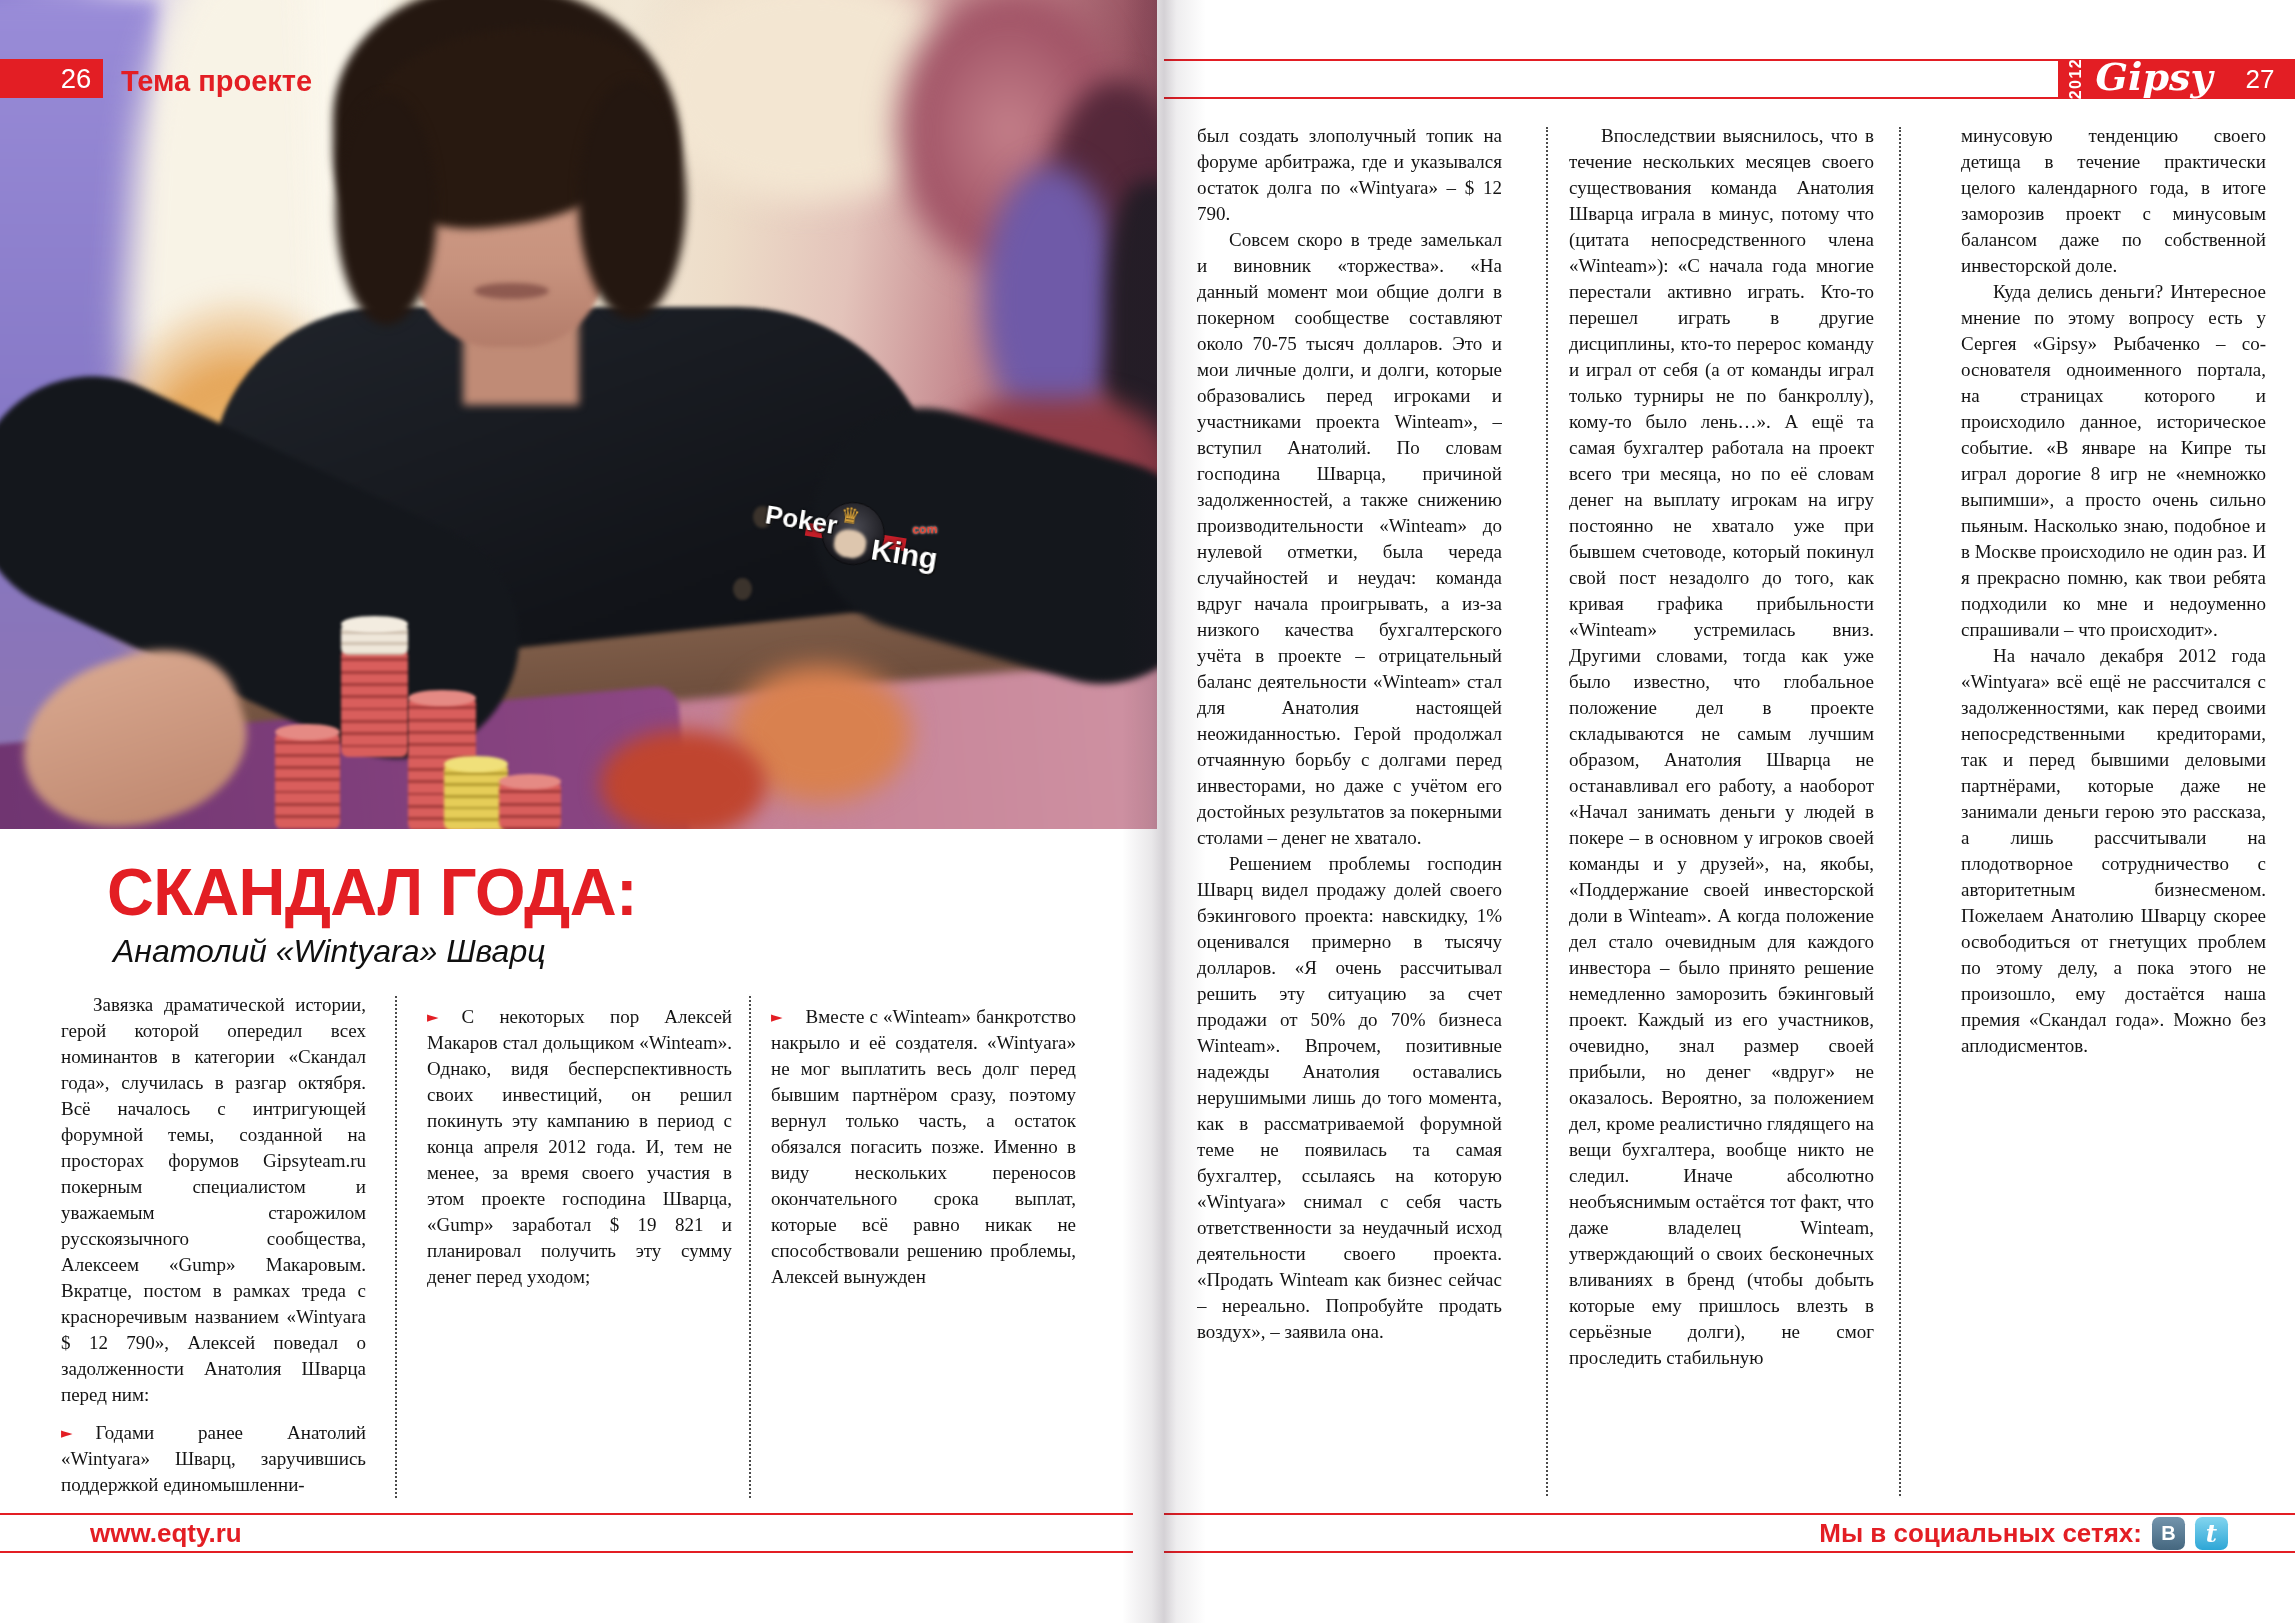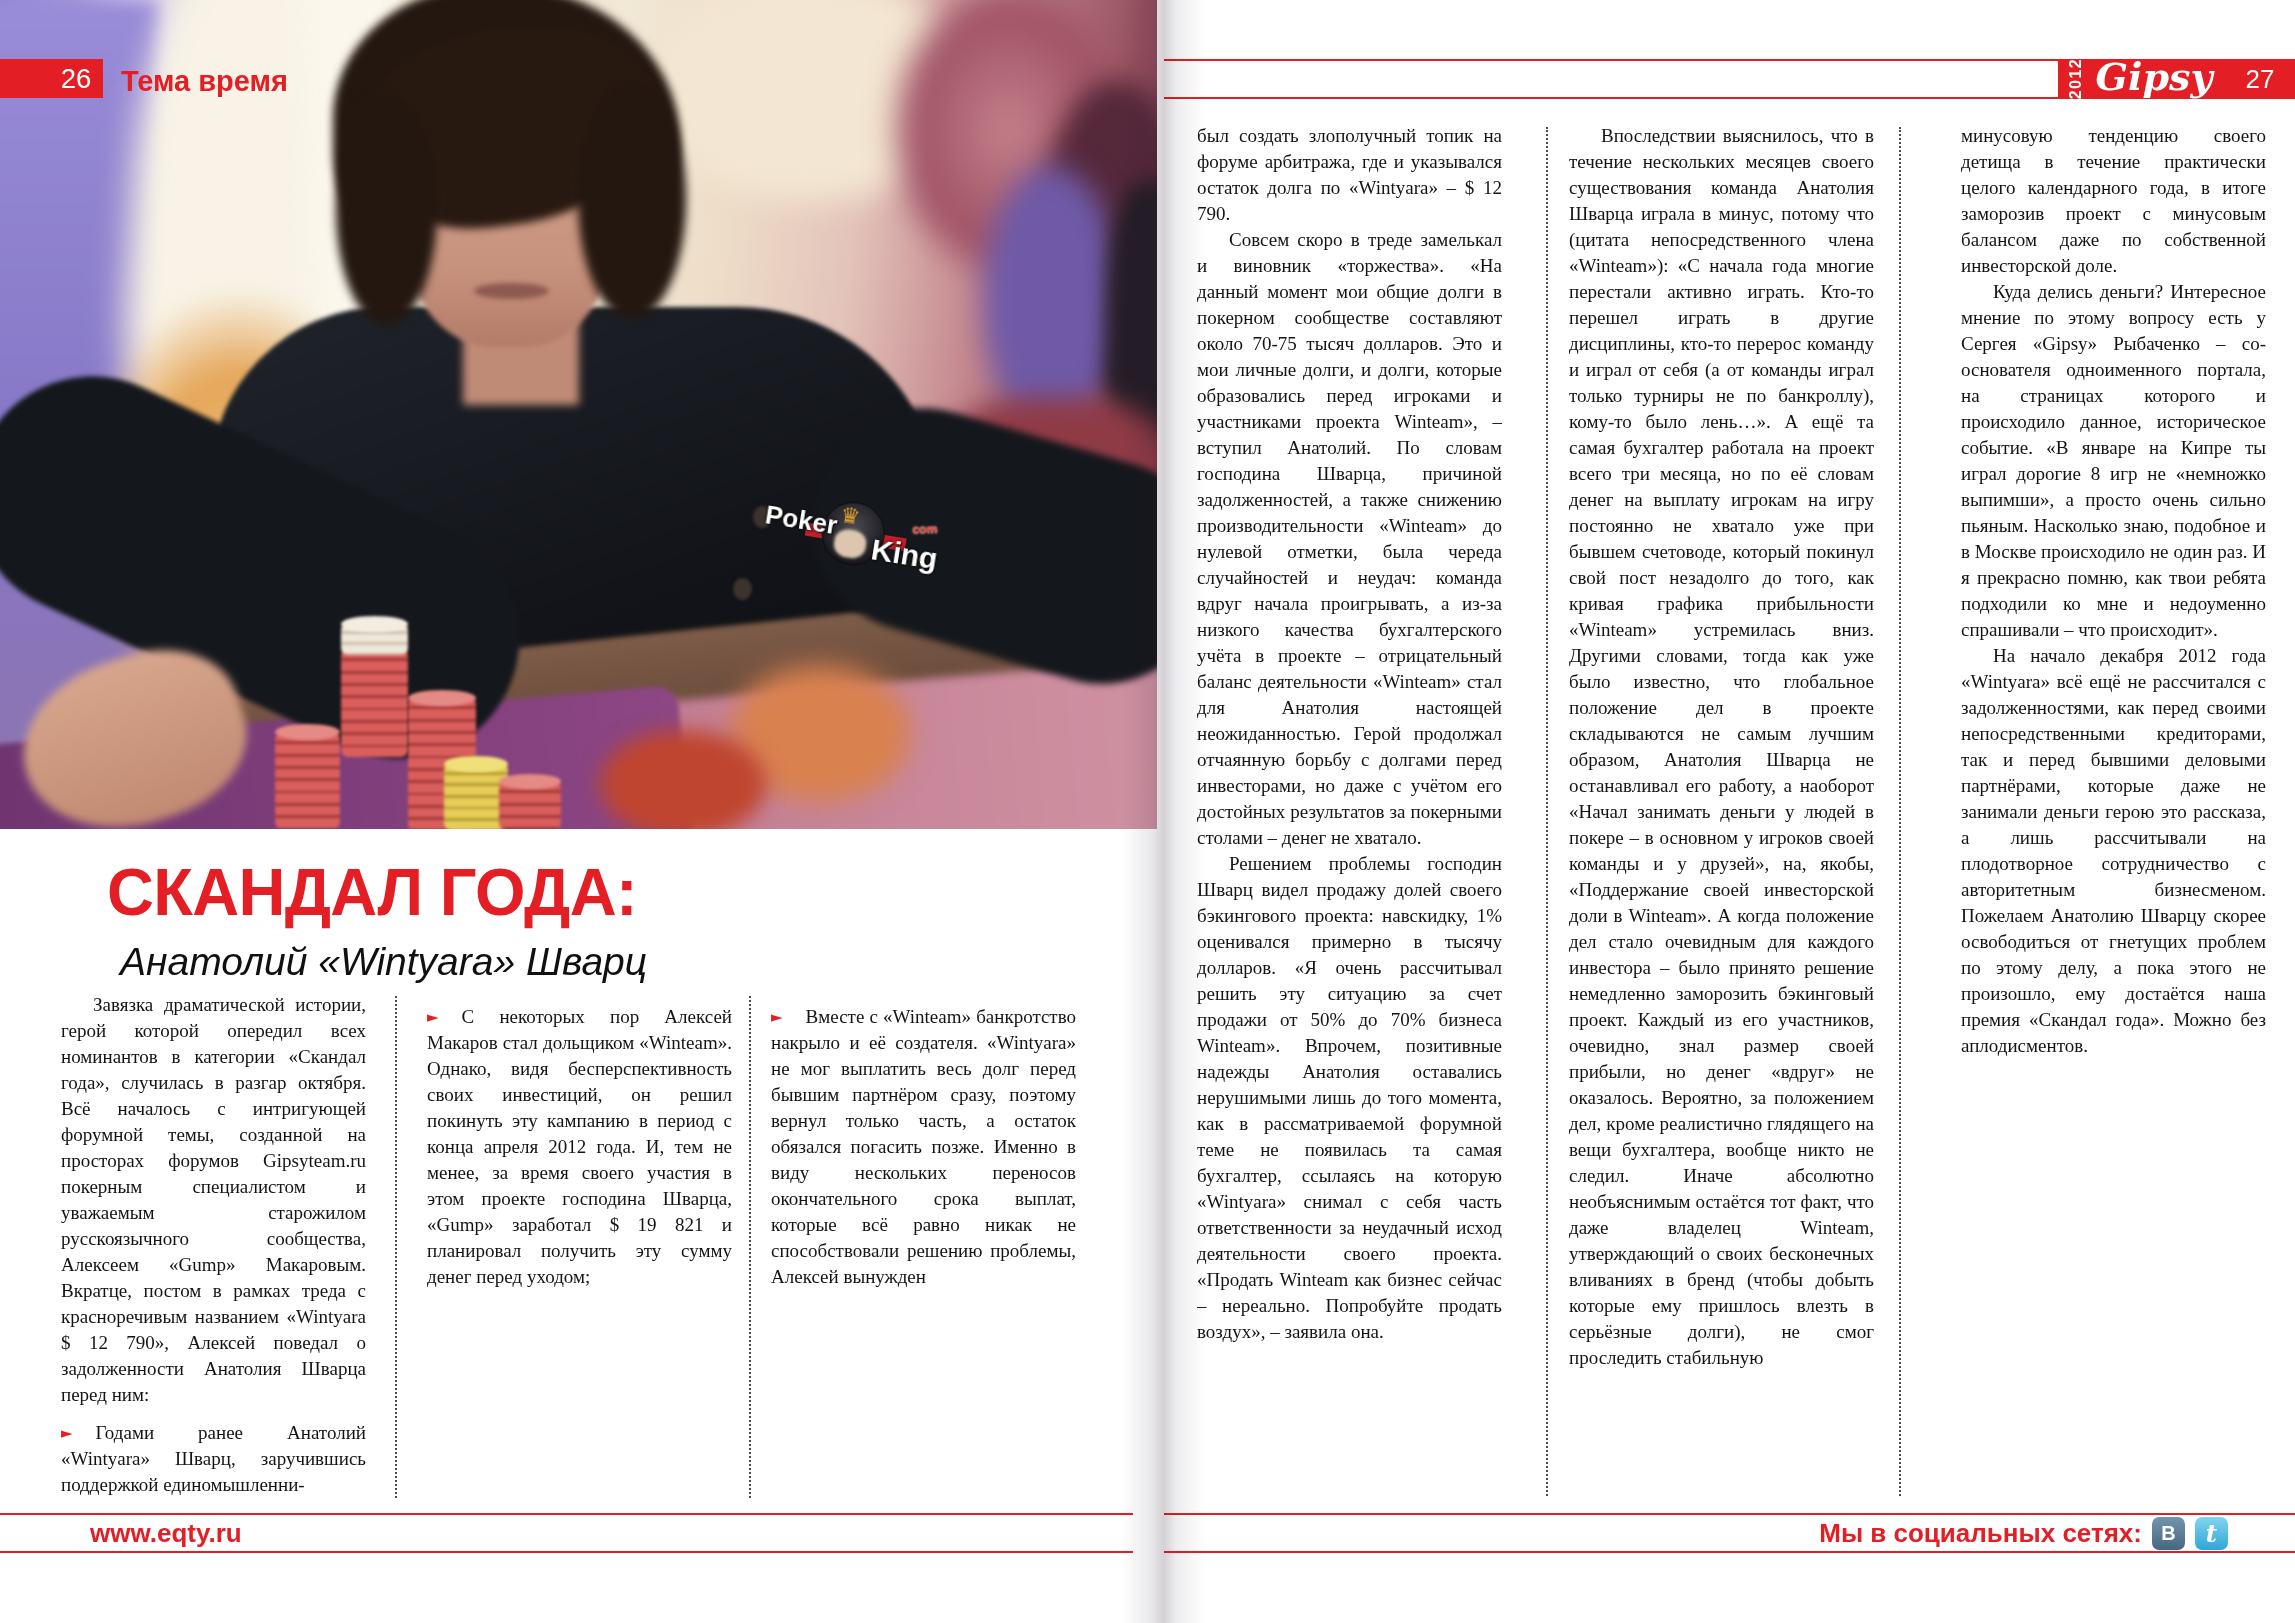--- a/index.html
+++ b/index.html
@@ -90,21 +90,21 @@
     border-top:2.2px solid #e31e24;border-bottom:2.2px solid #e31e24;z-index:5;}
   .brand-box{position:absolute;left:2058px;top:59px;width:237px;height:40px;background:#e31e24;z-index:6;
     display:flex;align-items:center;box-sizing:border-box;padding-left:10px;}
   .brand-year{writing-mode:vertical-rl;transform:rotate(180deg);color:#fff;font-size:16px;font-weight:bold;letter-spacing:1.4px;line-height:1;}
   .brand-name{font-family:"DejaVu Serif",serif;font-style:italic;font-weight:bold;font-size:38px;color:#fff;margin:0 13px 4.3px 11.6px;}
   .brand-page{font-size:26px;color:#fff;margin-left:20px;}
 
   
   .title{position:absolute;left:107px;top:853px;margin:0;font-size:67px;font-weight:bold;color:#e31e24;
     letter-spacing:-0.7px;transform:scaleX(.97);transform-origin:left;z-index:20;}
-  .subtitle{position:absolute;left:108px;top:928px;margin:12px;font-size:39px;font-style:italic;font-weight:normal;color:#101010;z-index:20;text-align:right;}
+  .subtitle{position:absolute;left:108px;top:928px;margin:5px;font-size:32px;font-style:italic;font-weight:normal;color:#101010;z-index:20;text-align:right;}
 
   
   .col{position:absolute;width:305px;overflow:hidden;font-family:"Liberation Serif",serif;
     font-size:19px;line-height:26px;color:#141414;text-align:justify;z-index:20;}
   #lcol1{left:61px;top:992px;height:512px;}
   #lcol2{left:427px;top:992px;height:512px;}
   #lcol3{left:771px;top:992px;height:512px;}
   #rcol1{left:1197px;top:123px;height:1377px;}
   #rcol2{left:1569px;top:123px;height:1377px;}
   #rcol3{left:1923px;top:123px;height:1377px;margin-left:38px;}
@@ -180,21 +180,21 @@
       <i class="lg-circle"></i>
       <i class="lg-kingface"></i>
       <span class="lg-crown">♛</span>
       <span class="lg-poker">Poker</span>
       <span class="lg-king">King</span>
       <span class="lg-com">com</span>
     </div>
   </div>
 
   <div class="pagenum-left">26</div>
-  <div class="section-label">Тема время</div>
+  <div class="section-label">Тема проекте</div>
 
   <h1 class="title">СКАНДАЛ ГОДА:</h1>
   <h2 class="subtitle">Анатолий «Wintyara» Шварц</h2>
 
   <div id="lcol1" class="col">
       <p class="para indent">Завязка драматической истории, герой которой опередил всех номинантов в категории «Скандал года», случилась в разгар октября. Всё началось с интригующей форумной темы, созданной на просторах форумов Gipsyteam.ru покерным специалистом и уважаемым старожилом русскоязычного сообщества, Алексеем «Gump» Макаровым. Вкратце, постом в рамках треда с красноречивым названием «Wintyara $ 12 790», Алексей поведал о задолженности Анатолия Шварца перед ним:</p>
       <p class="para bullet"><span class="bullet">►</span>Годами ранее Анатолий «Wintyara» Шварц, заручившись поддержкой единомышленни-</p>
     </div>
   <div id="ldiv1" class="vdiv"></div>
   <div id="lcol2" class="col">

